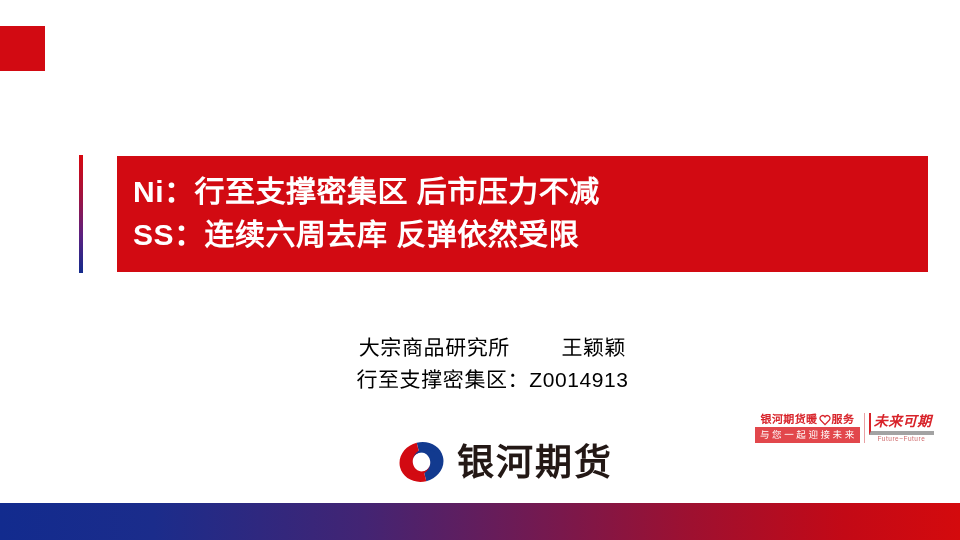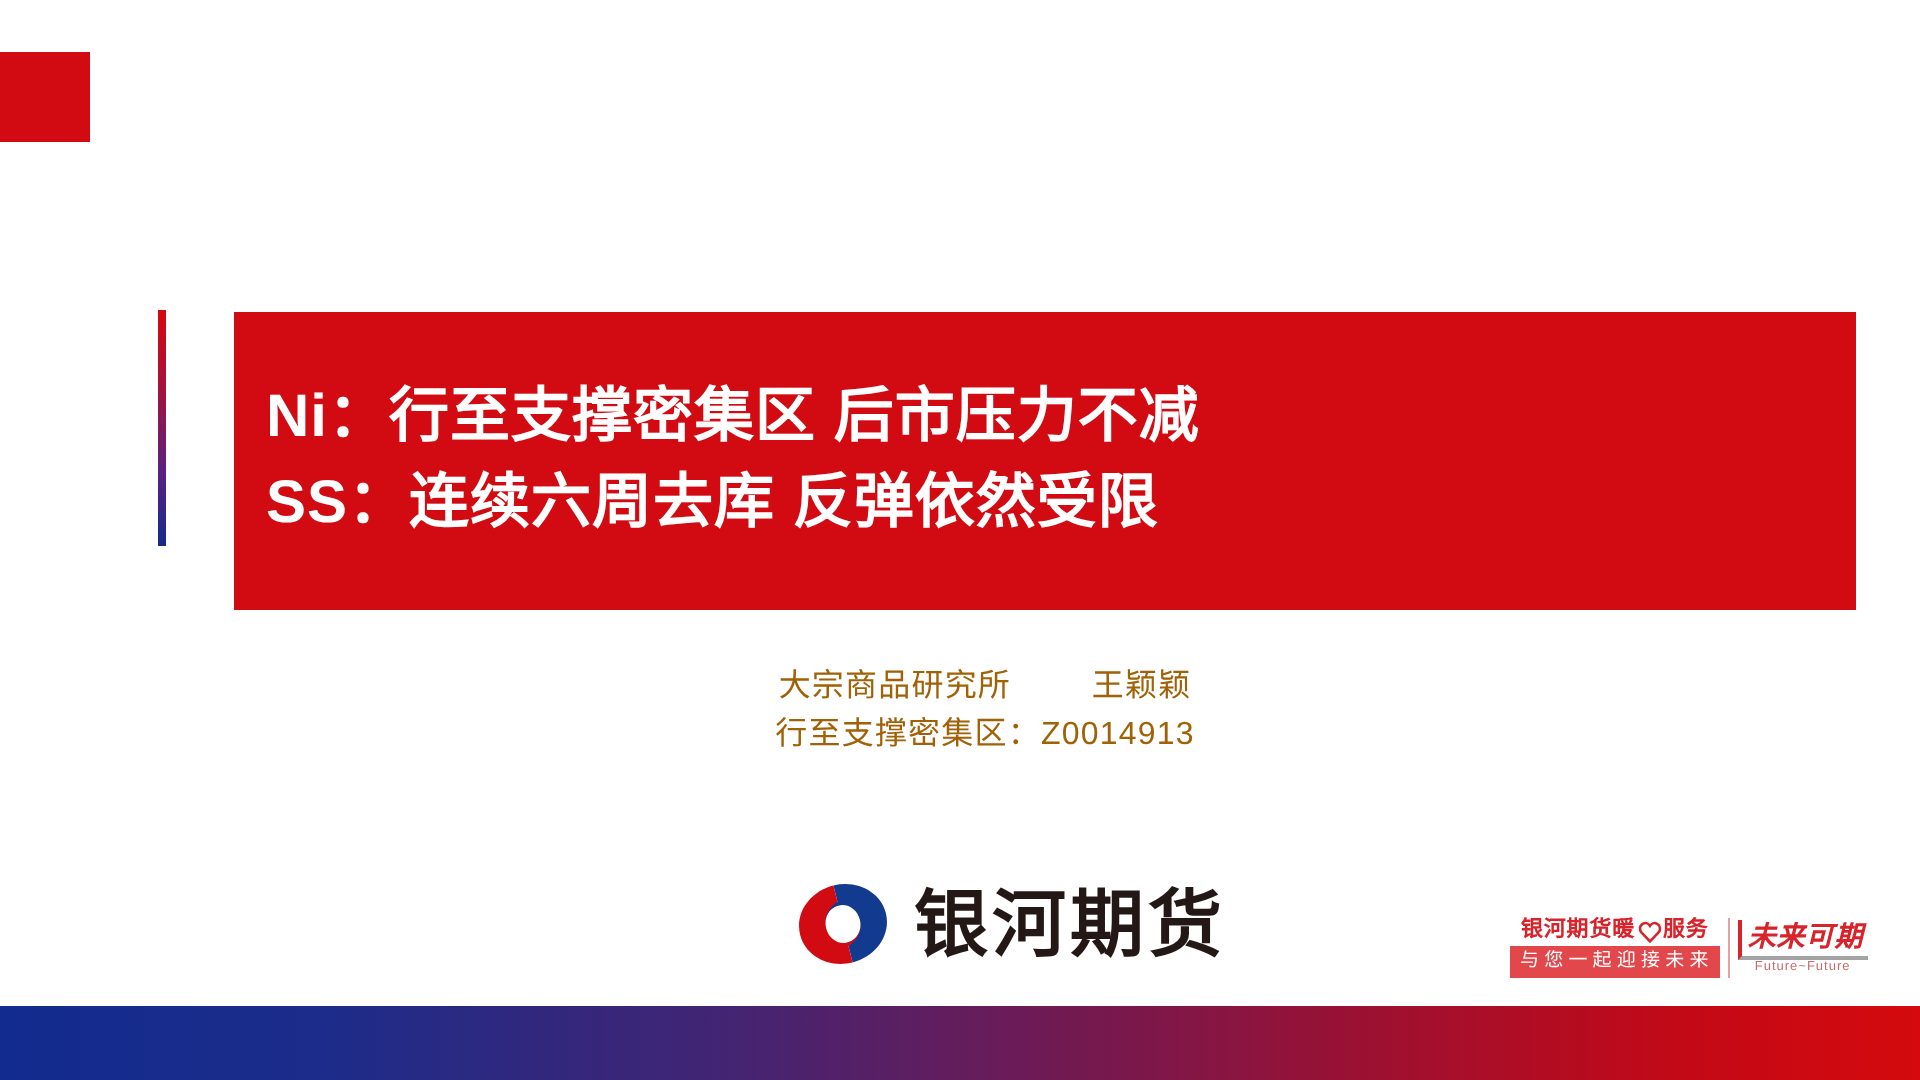--- a/index.html
+++ b/index.html
@@ -36,21 +36,21 @@
     top: 155px;
     width: 4px;
     height: 118px;
     background: linear-gradient(180deg, #d8070f 0%, #a01340 35%, #5c2080 68%, #132b8c 100%);
   }
   .title-banner {
     position: absolute;
     left: 117px;
     top: 156px;
     width: 811px;
-    height: 149px;
+    height: 116px;
     background: #d20a12;
     box-sizing: border-box;
     padding: 0 14px 0 16px;
     display: flex;
     flex-direction: column;
     justify-content: center;
   }
   .title-line {
     color: #ffffff;
     font-size: 30px;
@@ -64,22 +64,22 @@
 
   
   .subtitle-block {
     position: absolute;
     left: 0;
     top: 332px;
     width: 960px;
     text-align: center;
   }
   .subtitle-line {
-    color: #a16207;
-    font-size: 16px;
+    color: #000000;
+    font-size: 21px;
     line-height: 1.52;
     letter-spacing: 0.6px;
     white-space: pre;
     padding-left: 25px;
   }
 
   
   .brand-logo {
     position: absolute;
     left: 398px;
@@ -100,21 +100,21 @@
     font-weight: bold;
     letter-spacing: 2px;
     line-height: 1;
     white-space: nowrap;
   }
 
   
   .service-badge {
     position: absolute;
     left: 755px;
-    top: 459px;
+    top: 413px;
     display: flex;
     align-items: center;
     gap: 4px;
   }
   .badge-left {
     display: flex;
     flex-direction: column;
     align-items: center;
     gap: 2px;
   }
@@ -161,21 +161,21 @@
     gap: 1px;
   }
   .badge-seal {
     color: #d8232a;
     font-size: 14px;
     font-weight: bold;
     letter-spacing: 0.5px;
     line-height: 1.1;
     white-space: nowrap;
     border-left: 2px solid #d8232a;
-    border-bottom: 2px solid #a3a3a3;
+    border-bottom: 4px solid #a3a3a3;
     padding: 1px 2px 2px 3px;
     font-style: italic;
   }
   .badge-seal-sub {
     color: #cf6a6c;
     font-size: 6.5px;
     letter-spacing: 0.5px;
     line-height: 1;
     white-space: nowrap;
   }

